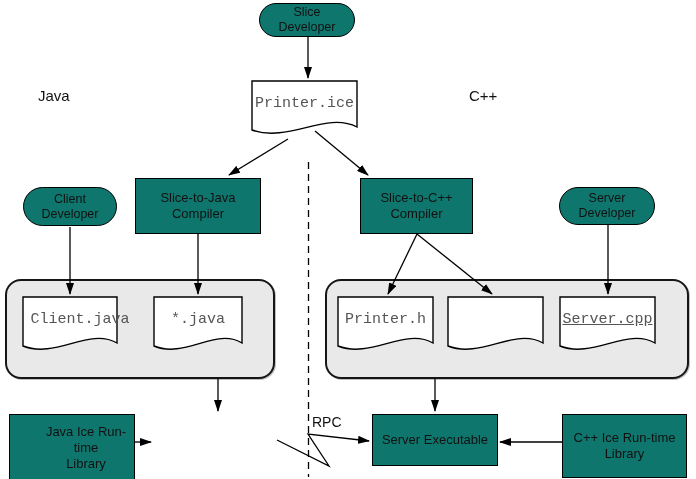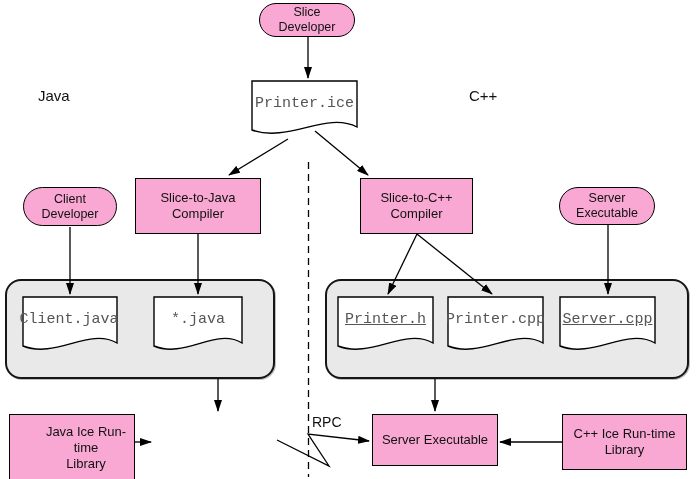--- a/index.html
+++ b/index.html
@@ -13,21 +13,21 @@
   .container-box {
     position:absolute; z-index:1;
     background:#e9e9e9;
     border:2.5px solid #161616;
     border-radius:16px;
     box-sizing:border-box;
     box-shadow:1px 1px 0 rgba(0,0,0,0.25);
   }
   .node {
     position:absolute; z-index:3;
-    background:#f9a8d4;
+    background:#0f766e;
     border:1.5px solid #000;
     box-sizing:border-box;
     display:flex; align-items:center; justify-content:center;
     text-align:center;
     font-size:13px; line-height:16px;
     white-space:pre-line;
   }
   .stadium {
     border-radius:20px;
     font-size:12.5px; line-height:15px;
@@ -93,35 +93,34 @@
   </svg>
 
   <div class="seclabel" style="left:38px; top:87px; width:60px;">Java</div>
   <div class="seclabel" style="left:469px; top:87px; width:60px;">C++</div>
 
   <div class="node stadium" style="left:259px; top:3px; width:96px; height:34px; border-radius:17px;">Slice
 Developer</div>
   <div class="node stadium" style="left:23px; top:187px; width:94px; height:39px;">Client
 Developer</div>
   <div class="node stadium" style="left:559px; top:187px; width:96px; height:38px;">Server
-Executable</div>
+Developer</div>
 
   <div class="node" style="left:135px; top:178px; width:126px; height:56px;">Slice-to-Java
 Compiler</div>
   <div class="node" style="left:360px; top:178px; width:113px; height:56px;">Slice-to-C++
 Compiler</div>
 
   <div class="doclabel" style="left:252px; top:81px;  width:105px; height:44px;">Printer.ice</div>
-  <div class="doclabel" style="left:22px;  top:297px; width:94px;  height:44px;">Client.java</div>
+  <div class="doclabel" style="left:11px;  top:297px; width:94px;  height:44px;padding-left:22px;">Client.java</div>
   <div class="doclabel" style="left:154px; top:297px; width:88px;  height:44px;">*.java</div>
-  <div class="doclabel" style="left:338px; top:297px; width:95px;  height:44px;text-decoration:underline;">Printer.h</div>
-  <div class="doclabel" style="left:448px; top:297px; width:95px;  height:44px;">Printer.cpp</div>
+  <div class="doclabel" style="left:338px; top:297px; width:95px;  height:44px;">Printer.h</div>
   <div class="doclabel" style="left:560px; top:297px; width:95px;  height:44px;text-decoration:underline;">Server.cpp</div>
 
   <div class="node" style="left:9px; top:414px; width:126px; height:68px;padding-left:28px;">Java Ice Run-time
 Library</div>
   <div class="node" style="left:372px; top:414px; width:126px; height:52px;">Server Executable</div>
-  <div class="node" style="left:562px; top:414px; width:125px; height:56px;">C++ Ice Run-time
+  <div class="node" style="left:562px; top:414px; width:125px; height:64px;">C++ Ice Run-time
 Library</div>
 
   <div class="rpclabel" style="left:312px; top:414px;">RPC</div>
 
 </div>
 
 </body></html>

